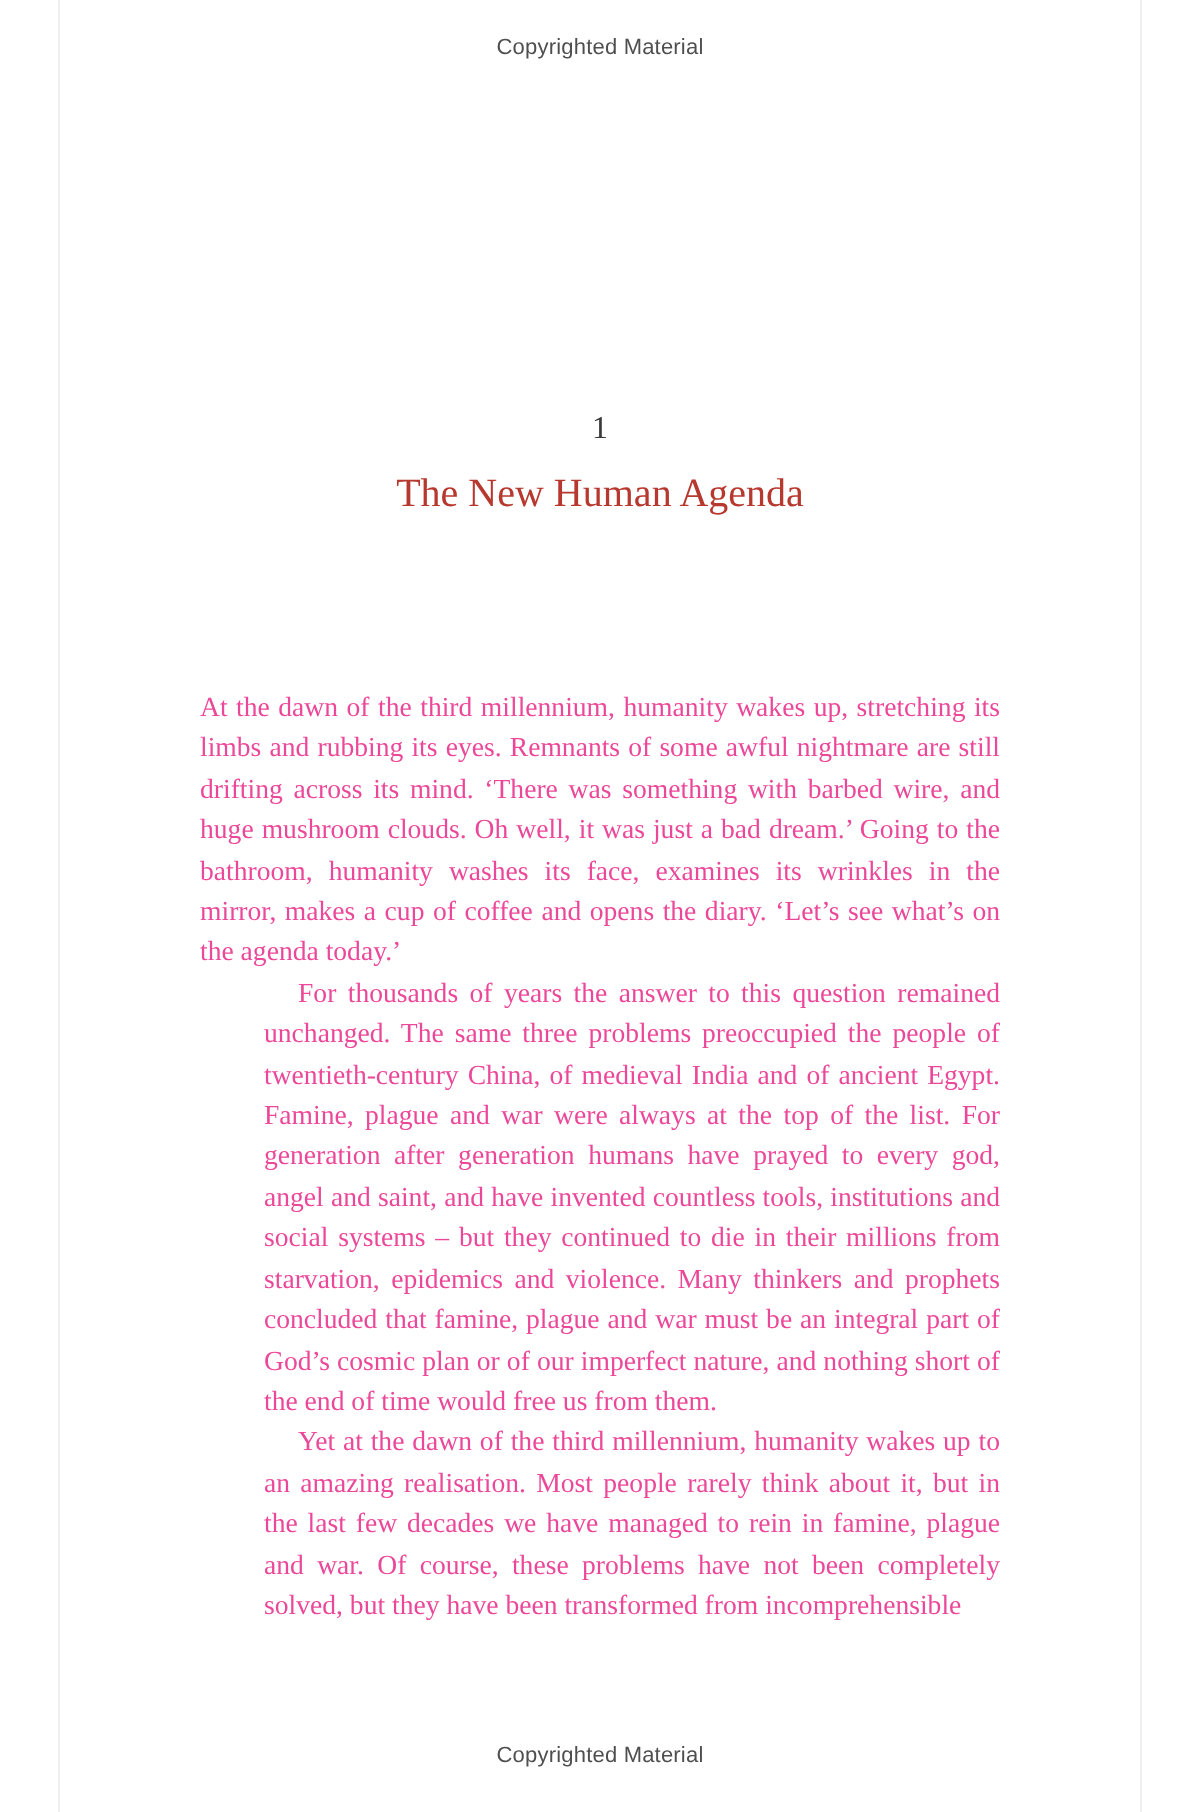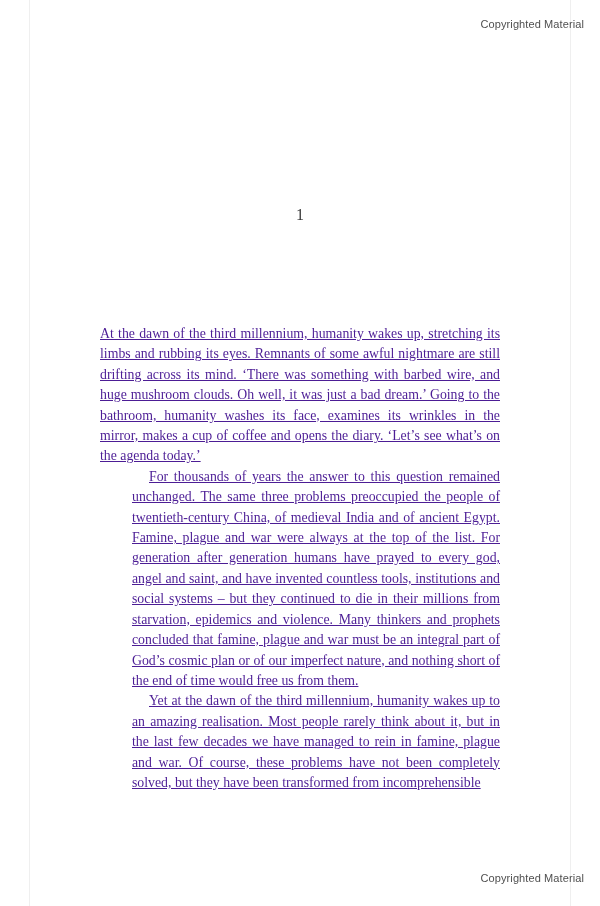--- a/index.html
+++ b/index.html
@@ -22,22 +22,22 @@
     bottom: 0;
     width: 1px;
     background: #efefef;
   }
   .edge-line.left  { left: 29px; }
   .edge-line.right { right: 29px; }
 
   .notice {
     position: absolute;
     left: 0;
-    right: 16px;
-    text-align: right;
+    right: 0;
+    text-align: center;
     font-family: "Liberation Sans", sans-serif;
     font-size: 11px;
     color: #4f4f4f;
     letter-spacing: 0.1px;
   }
   .notice.top    { top: 18px; }
   .notice.bottom { top: 872px; }
 
   .chapter-number {
     position: absolute;
@@ -53,28 +53,27 @@
     top: 236px;
     left: 0;
     right: 0;
     text-align: center;
     font-size: 20px;
     color: #b6382e;
   }
 
   .body-text {
     position: absolute;
-    top: 324px;
+    top: 344px;
     left: 100px;
     width: 400px;
     font-size: 13.8px;
     line-height: 20.4px;
-    color: #4c1d95;
+    color: #ec4899;
     text-align: justify;
-    text-decoration: underline;
   }
   .body-text p {
     margin: 0;
     padding: 0;
   }
   .body-text p.indent {
     text-indent: 17px;
     margin-left: 32px;
   }
 </style>
@@ -83,20 +82,21 @@
 
 <div class="page">
 
   <div class="edge-line left"></div>
   <div class="edge-line right"></div>
 
   <div class="notice top">Copyrighted Material</div>
 
   <div class="chapter-number">1</div>
 
+  <div class="chapter-title">The New Human Agenda</div>
 
   <div class="body-text">
     <p>At the dawn of the third millennium, humanity wakes up, stretching its limbs and rubbing its eyes. Remnants of some awful nightmare are still drifting across its mind. ‘There was something with barbed wire, and huge mushroom clouds. Oh well, it was just a bad dream.’ Going to the bathroom, humanity washes its face, examines its wrinkles in the mirror, makes a cup of coffee and opens the diary. ‘Let’s see what’s on the agenda today.’</p>
     <p class="indent">For thousands of years the answer to this question remained unchanged. The same three problems preoccupied the people of twentieth-century China, of medieval India and of ancient Egypt. Famine, plague and war were always at the top of the list. For generation after generation humans have prayed to every god, angel and saint, and have invented countless tools, institutions and social systems – but they continued to die in their millions from starvation, epidemics and violence. Many thinkers and prophets concluded that famine, plague and war must be an integral part of God’s cosmic plan or of our imperfect nature, and nothing short of the end of time would free us from them.</p>
     <p class="indent">Yet at the dawn of the third millennium, humanity wakes up to an amazing realisation. Most people rarely think about it, but in the last few decades we have managed to rein in famine, plague and war. Of course, these problems have not been completely solved, but they have been transformed from incomprehensible</p>
   </div>
 
   <div class="notice bottom">Copyrighted Material</div>
 
 </div>

